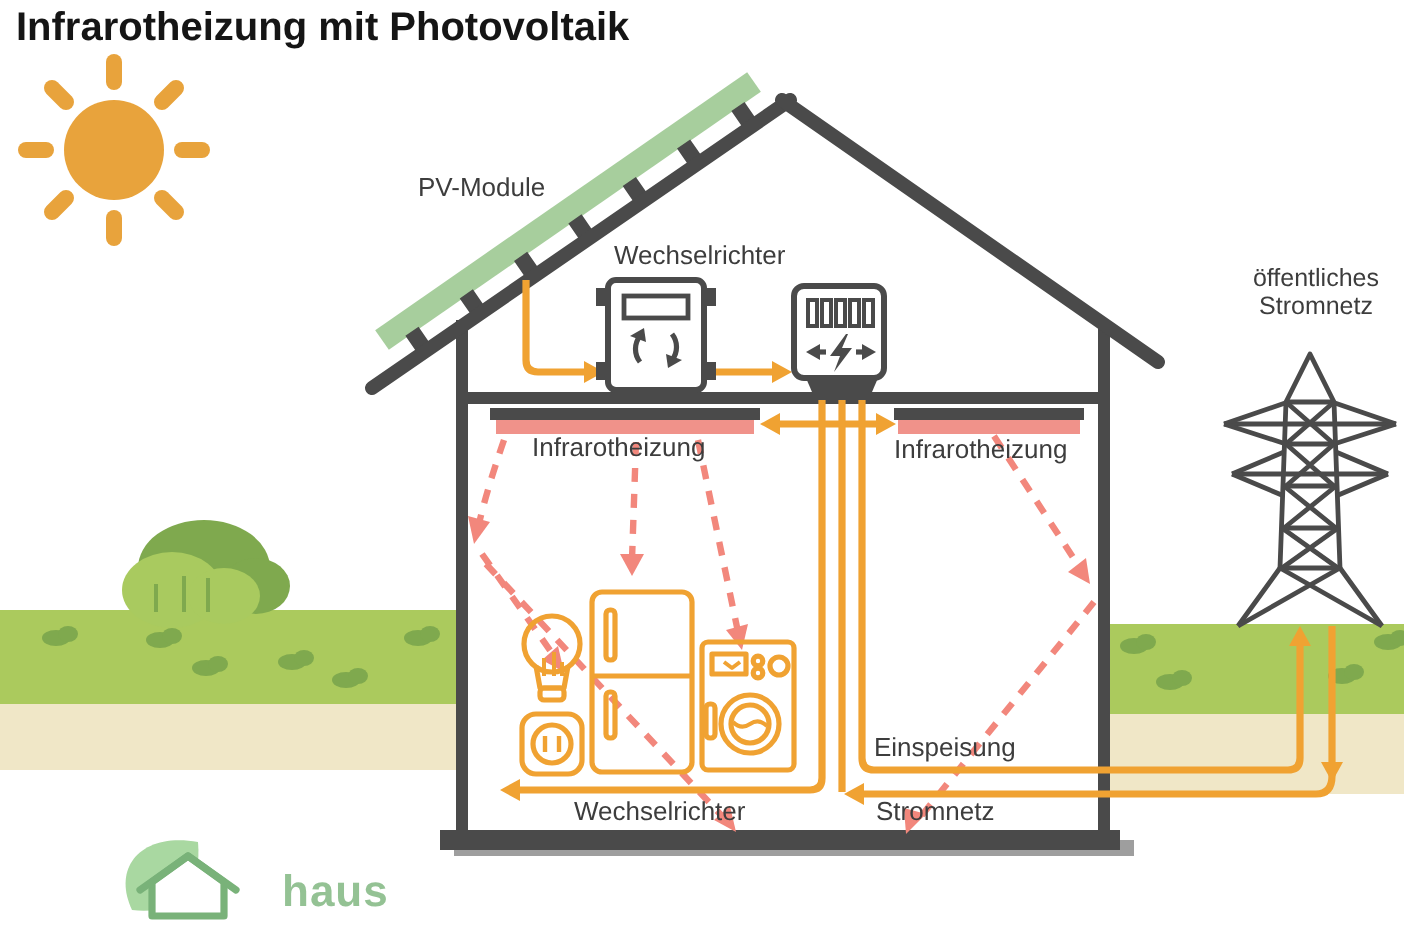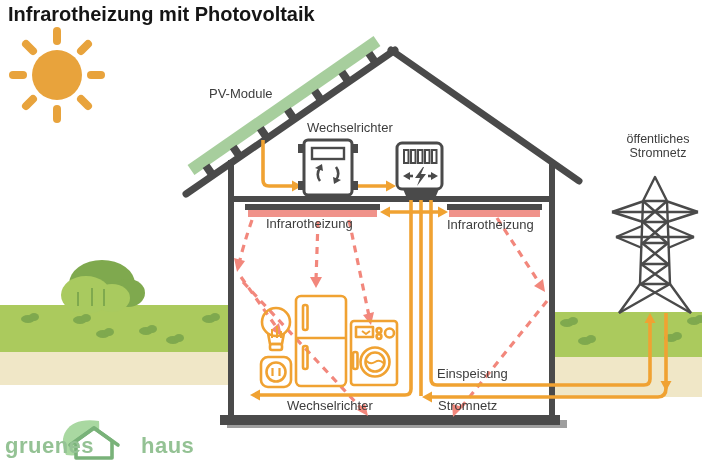--- a/index.html
+++ b/index.html
@@ -259,15 +259,14 @@
 
   <div class="grid-lbl">
     <div>öffentliches</div>
     <div>Stromnetz</div>
   </div>
 
   <div class="lbl" style="left:437px;top:367px;">Einspeisung</div>
   <div class="lbl" style="left:438px;top:399px;">Stromnetz</div>
   <div class="lbl" style="left:287px;top:399px;">Wechselrichter</div>
 
-  <div class="logo-word" id="logo-w1">gruenes</div>
   <div class="logo-word" id="logo-w2">haus</div>
 </div>
 
 </body></html>

